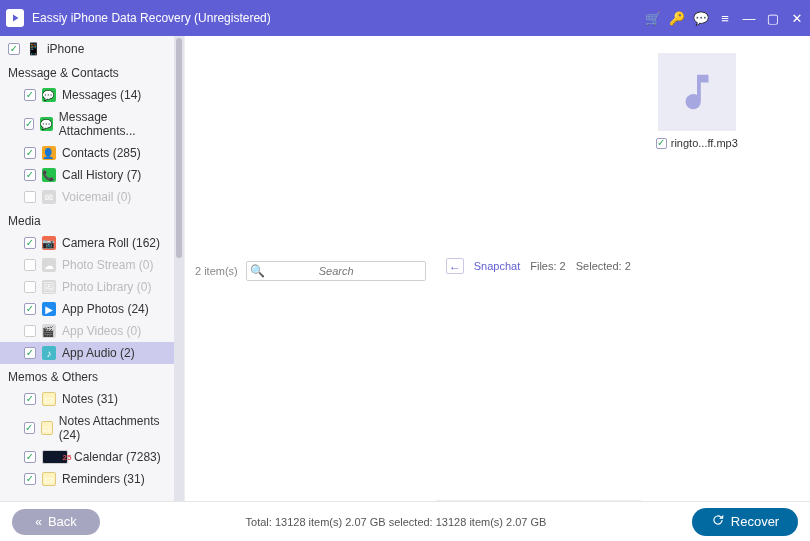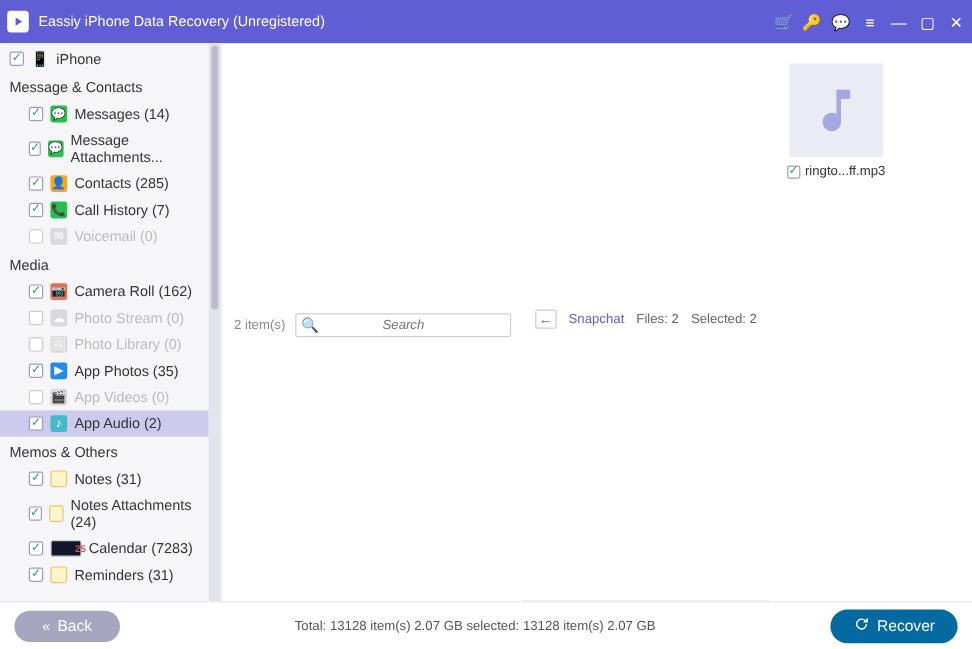--- a/index.html
+++ b/index.html
@@ -134,21 +134,21 @@
             <span class="item-label">Photo Stream (0)</span>
           </div>
           <div class="item disabled">
             <span class="checkbox disabled"></span>
             <span class="item-icon i-gray">🖼</span>
             <span class="item-label">Photo Library (0)</span>
           </div>
           <div class="item">
             <span class="checkbox checked"></span>
             <span class="item-icon i-blue">▶</span>
-            <span class="item-label">App Photos (35)</span>
+            <span class="item-label">App Photos (24)</span>
           </div>
           <div class="item disabled">
             <span class="checkbox disabled"></span>
             <span class="item-icon i-gray">🎬</span>
             <span class="item-label">App Videos (0)</span>
           </div>
           <div class="item selected">
             <span class="checkbox checked"></span>
             <span class="item-icon i-teal">♪</span>
             <span class="item-label">App Audio (2)</span>

